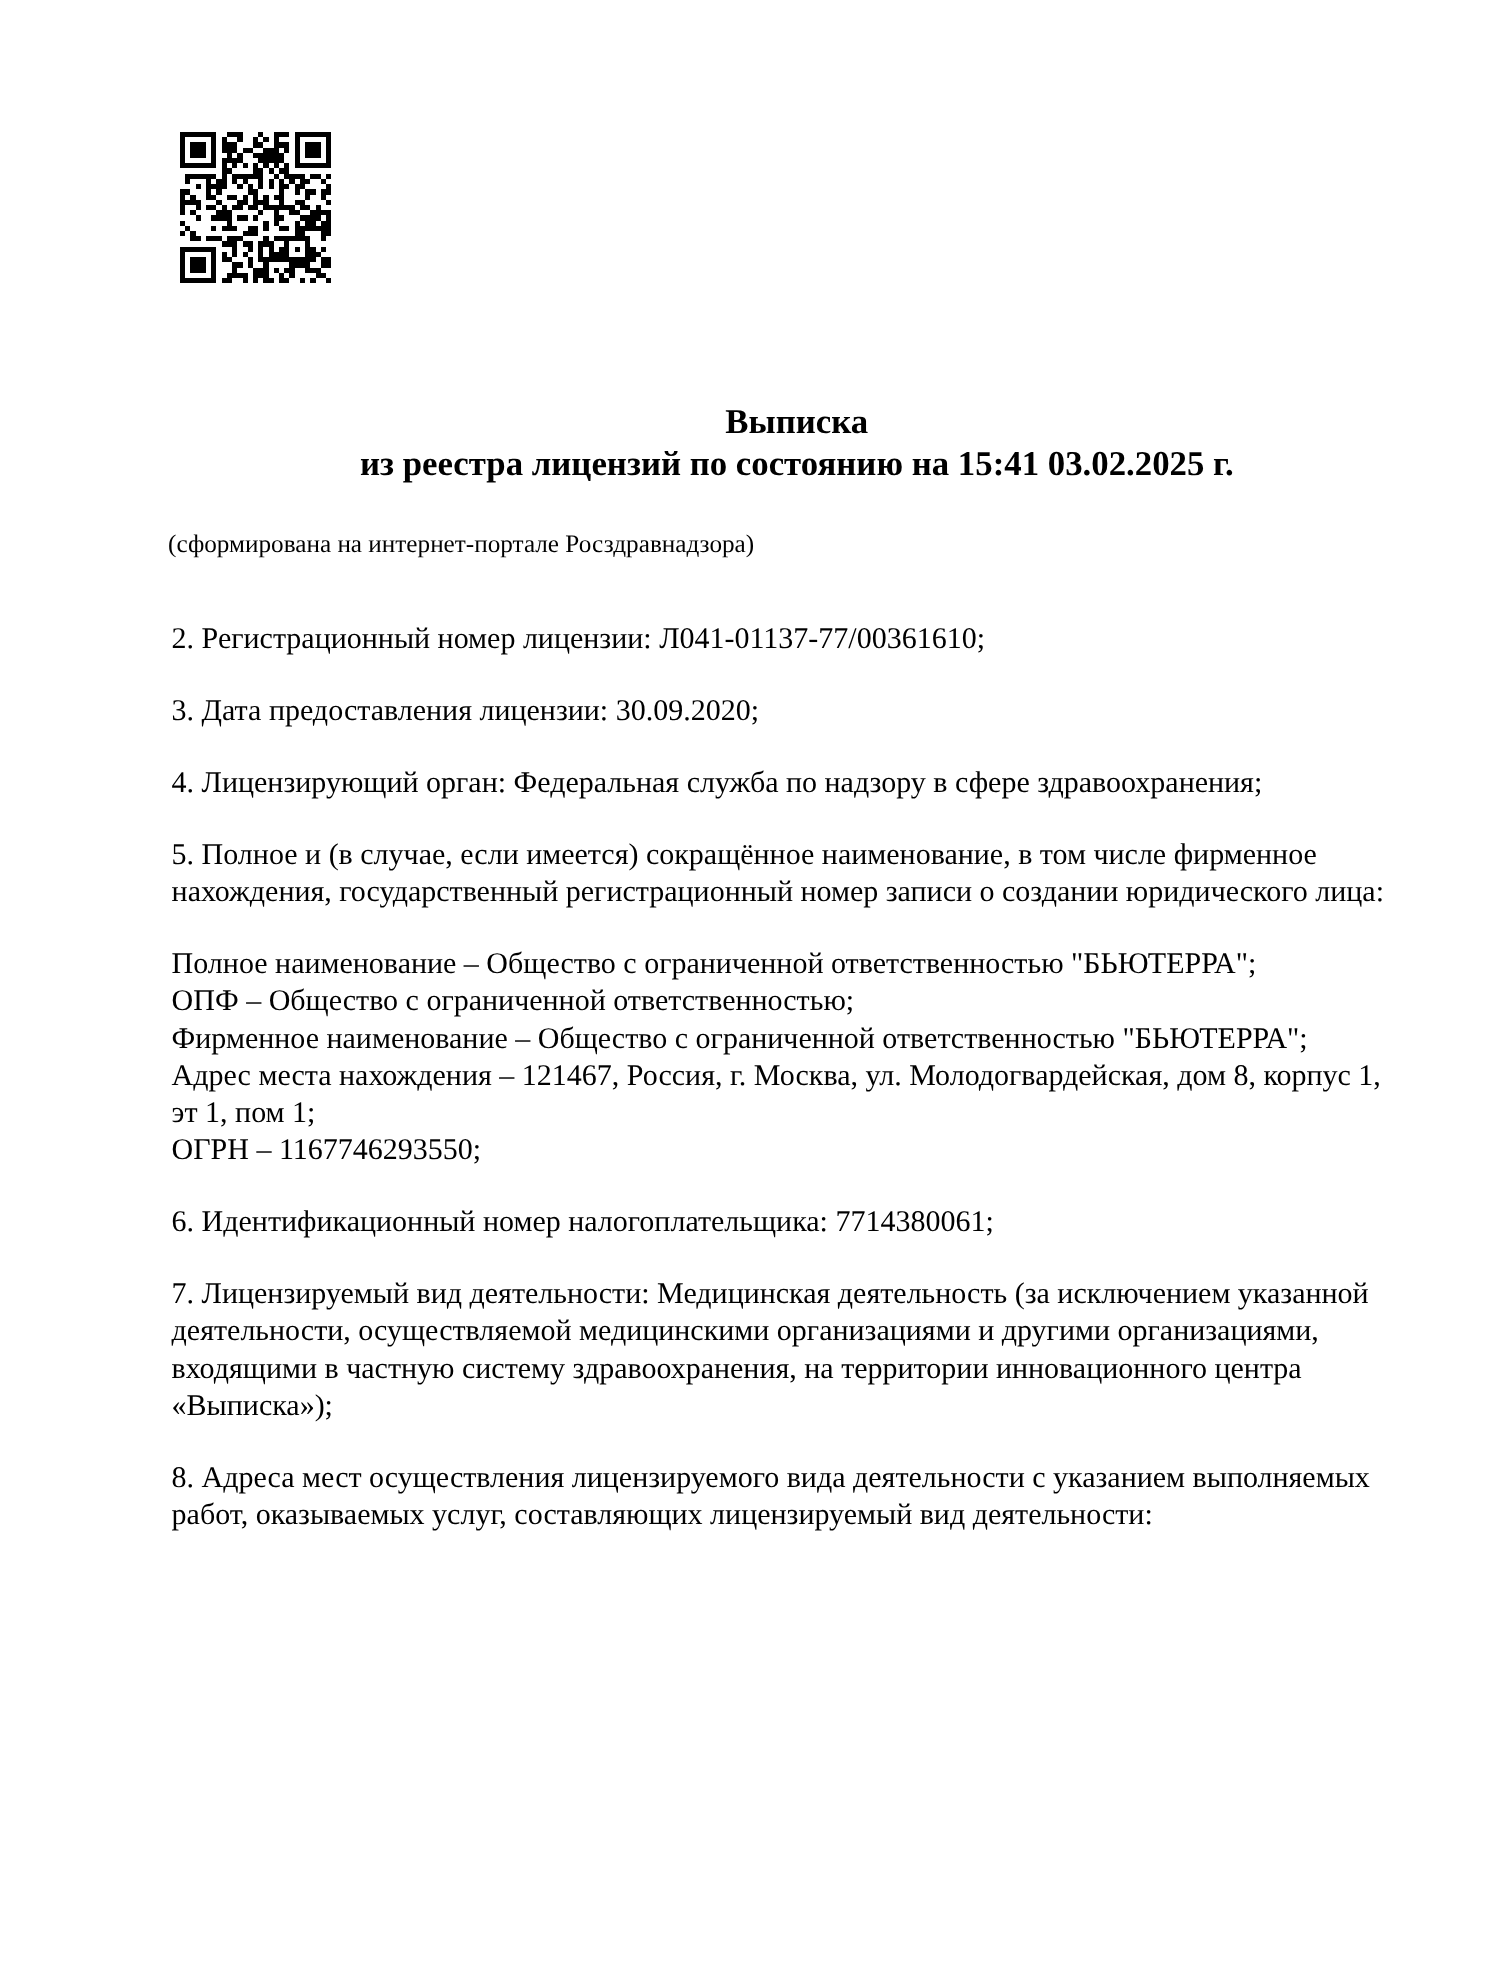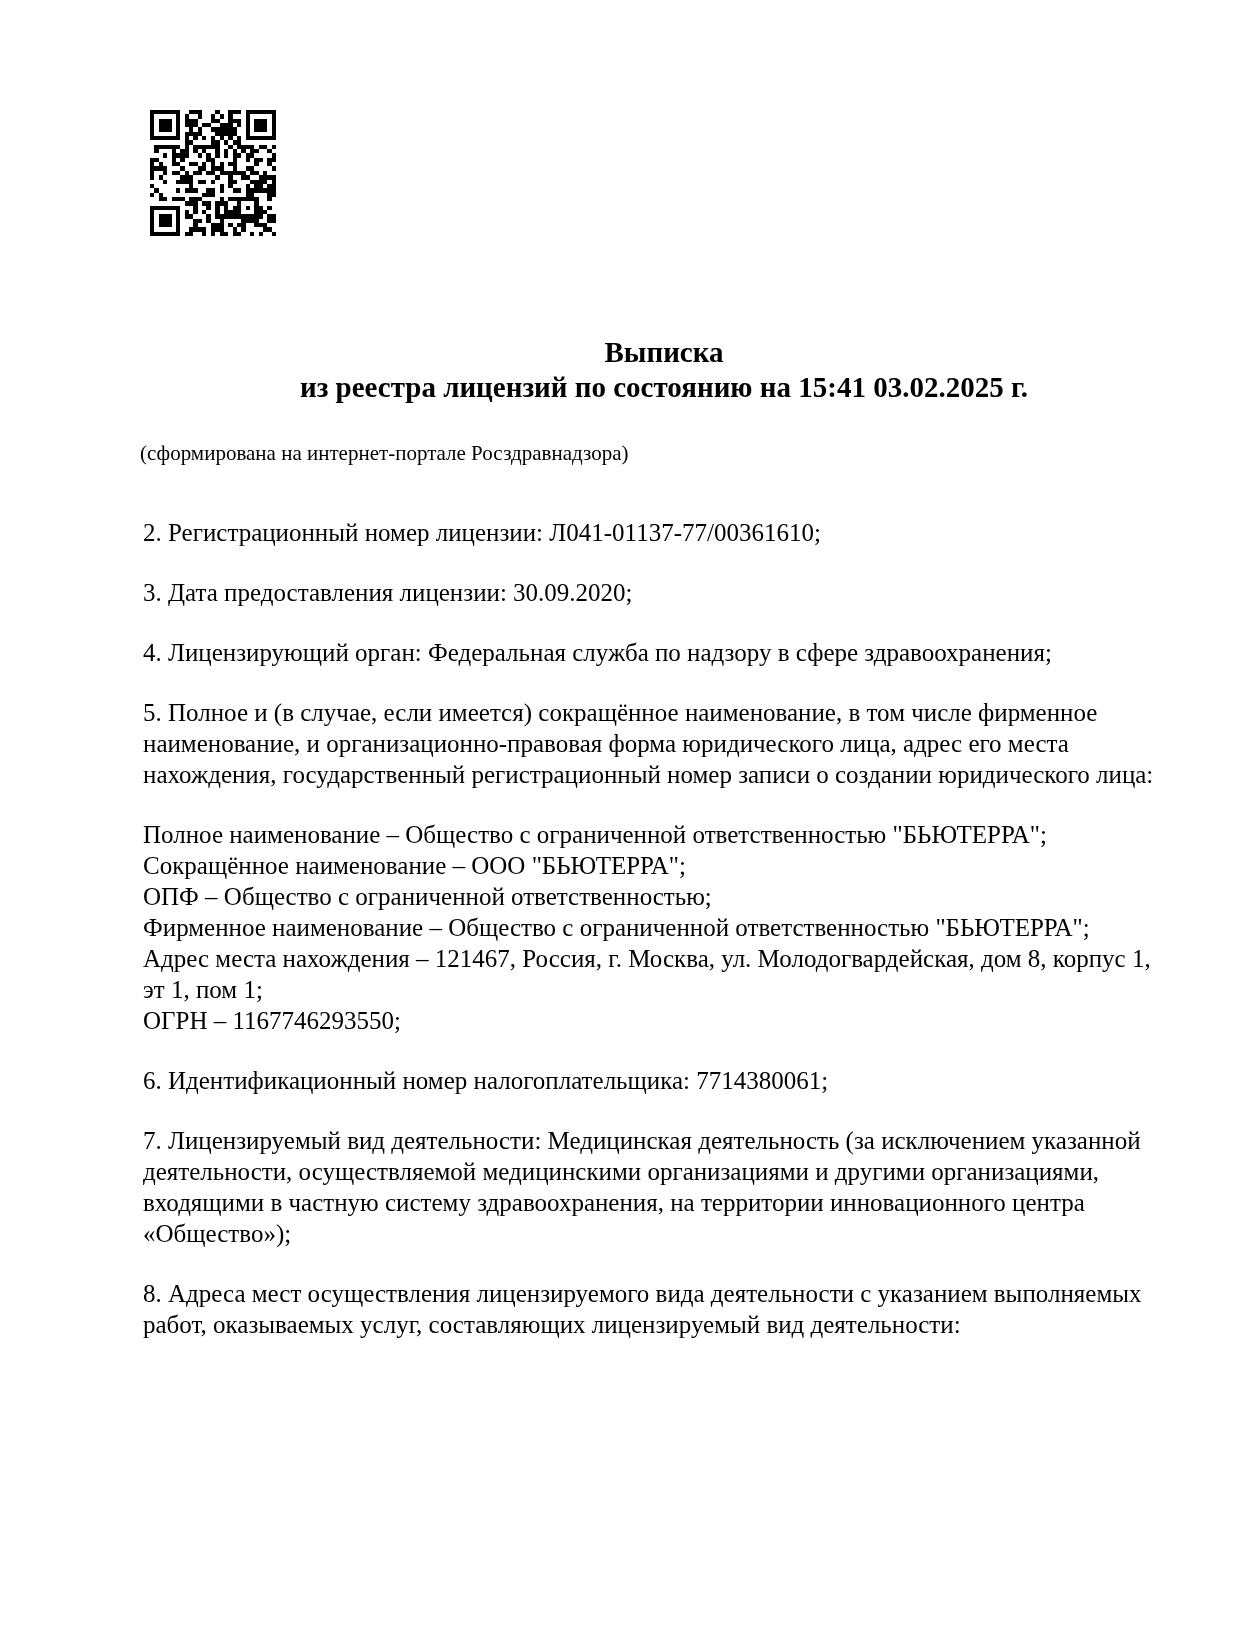--- a/index.html
+++ b/index.html
@@ -513,40 +513,38 @@
         <div class="line">2. Регистрационный номер лицензии: Л041-01137-77/00361610;</div>
       </div>
       <div class="para">
         <div class="line">3. Дата предоставления лицензии: 30.09.2020;</div>
       </div>
       <div class="para">
         <div class="line">4. Лицензирующий орган: Федеральная служба по надзору в сфере здравоохранения;</div>
       </div>
       <div class="para">
         <div class="line">5. Полное и (в случае, если имеется) сокращённое наименование, в том числе фирменное</div>
-        <div class="line">наименование, и организационно-правовая форма юридического лица, адрес его места</div>
         <div class="line">нахождения, государственный регистрационный номер записи о создании юридического лица:</div>
       </div>
       <div class="para">
         <div class="line">Полное наименование – Общество с ограниченной ответственностью "БЬЮТЕРРА";</div>
-        <div class="line">Сокращённое наименование – ООО "БЬЮТЕРРА";</div>
         <div class="line">ОПФ – Общество с ограниченной ответственностью;</div>
         <div class="line">Фирменное наименование – Общество с ограниченной ответственностью "БЬЮТЕРРА";</div>
         <div class="line">Адрес места нахождения – 121467, Россия, г. Москва, ул. Молодогвардейская, дом 8, корпус 1,</div>
         <div class="line">эт 1, пом 1;</div>
         <div class="line">ОГРН – 1167746293550;</div>
       </div>
       <div class="para">
         <div class="line">6. Идентификационный номер налогоплательщика: 7714380061;</div>
       </div>
       <div class="para">
         <div class="line">7. Лицензируемый вид деятельности: Медицинская деятельность (за исключением указанной</div>
         <div class="line">деятельности, осуществляемой медицинскими организациями и другими организациями,</div>
         <div class="line">входящими в частную систему здравоохранения, на территории инновационного центра</div>
-        <div class="line">«Общество»);</div>
+        <div class="line">«Выписка»);</div>
       </div>
       <div class="para">
         <div class="line">8. Адреса мест осуществления лицензируемого вида деятельности с указанием выполняемых</div>
         <div class="line">работ, оказываемых услуг, составляющих лицензируемый вид деятельности:</div>
       </div>
     </div>
 
 </div>
 
 </body></html>

